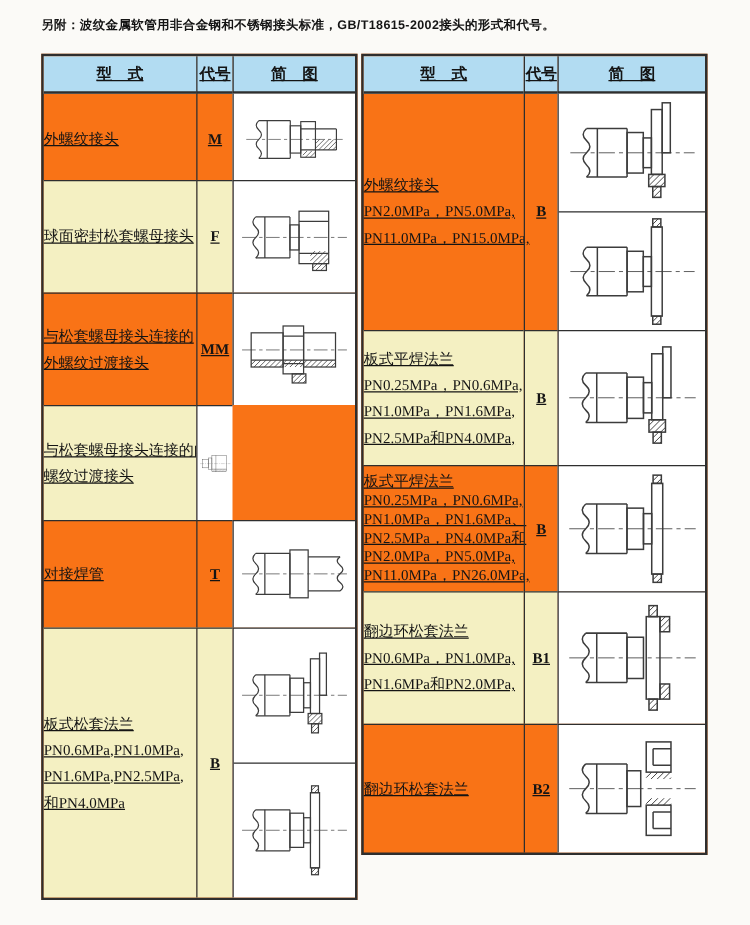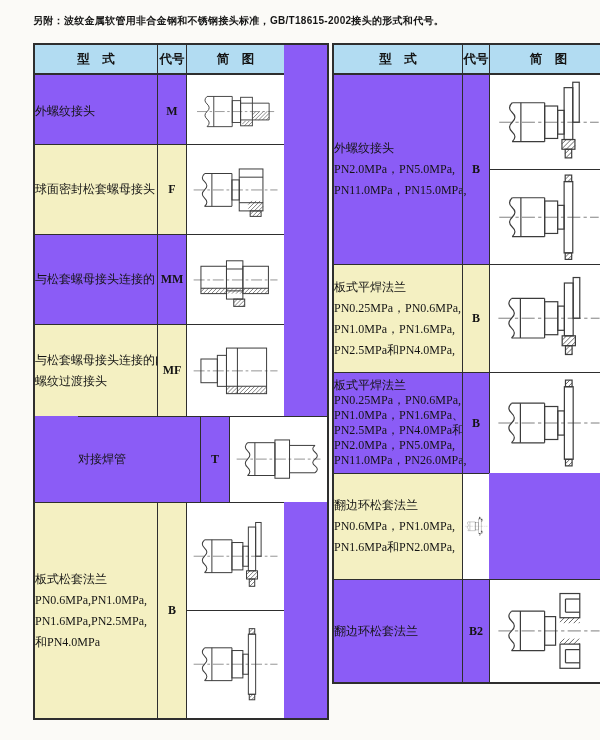--- a/index.html
+++ b/index.html
@@ -10,21 +10,21 @@
   body{
     width:600px;height:740px;background:#fbfaf7;color:var(--ink);
     font-family:"Liberation Serif", serif; overflow:hidden;
   }
   .page{padding:12px 26px 0 33px;}
   .intro{
     font-family:"Liberation Sans", sans-serif; font-weight:bold;
     font-size:10px; line-height:18px; margin:0 0 13px 0; letter-spacing:.3px;
   }
   .tables{display:flex;gap:3px;align-items:flex-start;}
-  .ftable{border:2px solid var(--bc);background:#8b5cf6;}
+  .ftable{border:2px solid var(--bc);background:#f97316;text-decoration:underline;}
   .trow{display:grid;}
   .cell{min-width:0;}
   .trow .cell + .cell{border-left:1px solid var(--bc);}
   .trow:not(.head) .cell{border-top:1px solid var(--bc);}
   .ftable .trow:nth-child(2) .cell{border-top:none;}
   .head .cell{
     background:var(--blue); border-bottom:2px solid var(--bc);
     font-family:"Liberation Sans", sans-serif; font-weight:bold; font-size:12.5px;
     display:flex;align-items:center;justify-content:center;
   }
@@ -119,20 +119,21 @@
                 <line x1="73" y1="69" x2="78" y2="64" stroke-width="0.7"></line>
                 <line x1="77.5" y1="69" x2="78" y2="68.5" stroke-width="0.7"></line>
                 <line x1="4" y1="40" x2="96" y2="40" stroke-width="0.6" stroke-dasharray="12 3 3 3"></line>
               </svg>
             </div>
           </div>
         </div>
         <div class="trow" style="grid-template-columns: 122px 29px 98px; height: 90px;">
           <div class="cell type" style="line-height: 21px;">
             <div class="tline">与松套螺母接头连接的</div>
+            <div class="tline">外螺纹过渡接头</div>
           </div>
           <div class="cell code">MM</div>
           <div class="cell diagram">
             <div class="dsub">
               <svg viewBox="0 0 100 80" preserveAspectRatio="xMidYMid meet" fill="none" stroke="#3c3c3c" stroke-width="1.1">
                 <rect x="12" y="25" width="28" height="30"></rect>
                 <rect x="40" y="19" width="18" height="42"></rect>
                 <line x1="40" y1="28" x2="58" y2="28"></line>
                 <line x1="40" y1="52" x2="58" y2="52"></line>
                 <rect x="58" y="25" width="28" height="30"></rect>
@@ -162,21 +163,20 @@
                 <line x1="4" y1="40" x2="96" y2="40" stroke-width="0.6" stroke-dasharray="12 3 3 3"></line>
               </svg>
             </div>
           </div>
         </div>
         <div class="trow" style="grid-template-columns: 122px 29px 98px; height: 92px;">
           <div class="cell type hl" style="line-height: 21px;">
             <div class="tline">与松套螺母接头连接的内</div>
             <div class="tline">螺纹过渡接头</div>
           </div>
-          <div class="cell code hl">MF</div>
           <div class="cell diagram">
             <div class="dsub">
               <svg viewBox="0 0 100 80" preserveAspectRatio="xMidYMid meet" fill="none" stroke="#3c3c3c" stroke-width="1.1">
                 <rect x="12" y="27" width="18" height="26"></rect>
                 <rect x="30" y="23" width="10" height="34"></rect>
                 <rect x="40" y="15" width="44" height="50"></rect>
                 <line x1="52" y1="15" x2="52" y2="65"></line>
                 <line x1="40" y1="57" x2="84" y2="57"></line>
                 <line x1="40" y1="61" x2="44" y2="57" stroke-width="0.7"></line>
                 <line x1="40.5" y1="65" x2="48.5" y2="57" stroke-width="0.7"></line>
@@ -187,21 +187,21 @@
                 <line x1="63" y1="65" x2="71" y2="57" stroke-width="0.7"></line>
                 <line x1="67.5" y1="65" x2="75.5" y2="57" stroke-width="0.7"></line>
                 <line x1="72" y1="65" x2="80" y2="57" stroke-width="0.7"></line>
                 <line x1="76.5" y1="65" x2="84" y2="57.5" stroke-width="0.7"></line>
                 <line x1="81" y1="65" x2="84" y2="62" stroke-width="0.7"></line>
                 <line x1="4" y1="40" x2="96" y2="40" stroke-width="0.6" stroke-dasharray="12 3 3 3"></line>
               </svg>
             </div>
           </div>
         </div>
-        <div class="trow" style="grid-template-columns: 122px 29px 98px; height: 86px; margin-left: 43px;">
+        <div class="trow" style="grid-template-columns: 122px 29px 98px; height: 86px;">
           <div class="cell type" style="line-height: 21px;">
             <div class="tline">对接焊管</div>
           </div>
           <div class="cell code">T</div>
           <div class="cell diagram">
             <div class="dsub">
               <svg viewBox="0 0 100 80" preserveAspectRatio="xMidYMid meet" fill="none" stroke="#3c3c3c" stroke-width="1.1">
                 <path d="M16,22 q-5,4.5 0,9 q5,4.5 0,9 q-5,4.5 0,9 q5,4.5 0,9" fill="none"></path>
                 <line x1="16" y1="22" x2="46" y2="22"></line>
                 <line x1="46" y1="22" x2="46" y2="58"></line>
@@ -393,20 +393,21 @@
               </svg>
             </div>
           </div>
         </div>
         <div class="trow" style="grid-template-columns: 128px 27px 118px; height: 106px;">
           <div class="cell type hl" style="line-height: 21px;">
             <div class="tline">翻边环松套法兰</div>
             <div class="tline">PN0.6MPa，PN1.0MPa,</div>
             <div class="tline">PN1.6MPa和PN2.0MPa,</div>
           </div>
+          <div class="cell code hl">B1</div>
           <div class="cell diagram">
             <div class="dsub">
               <svg viewBox="0 0 100 80" preserveAspectRatio="xMidYMid meet" fill="none" stroke="#3c3c3c" stroke-width="1.1">
                 <path d="M16,22 q-5,4.5 0,9 q5,4.5 0,9 q-5,4.5 0,9 q5,4.5 0,9" fill="none"></path>
                 <line x1="16" y1="22" x2="46" y2="22"></line>
                 <line x1="46" y1="22" x2="46" y2="58"></line>
                 <line x1="16" y1="58" x2="46" y2="58"></line>
                 <line x1="24" y1="22" x2="24" y2="58"></line>
                 <rect x="46" y="25" width="12" height="30"></rect>
                 <rect x="60" y="10" width="10" height="60"></rect>

